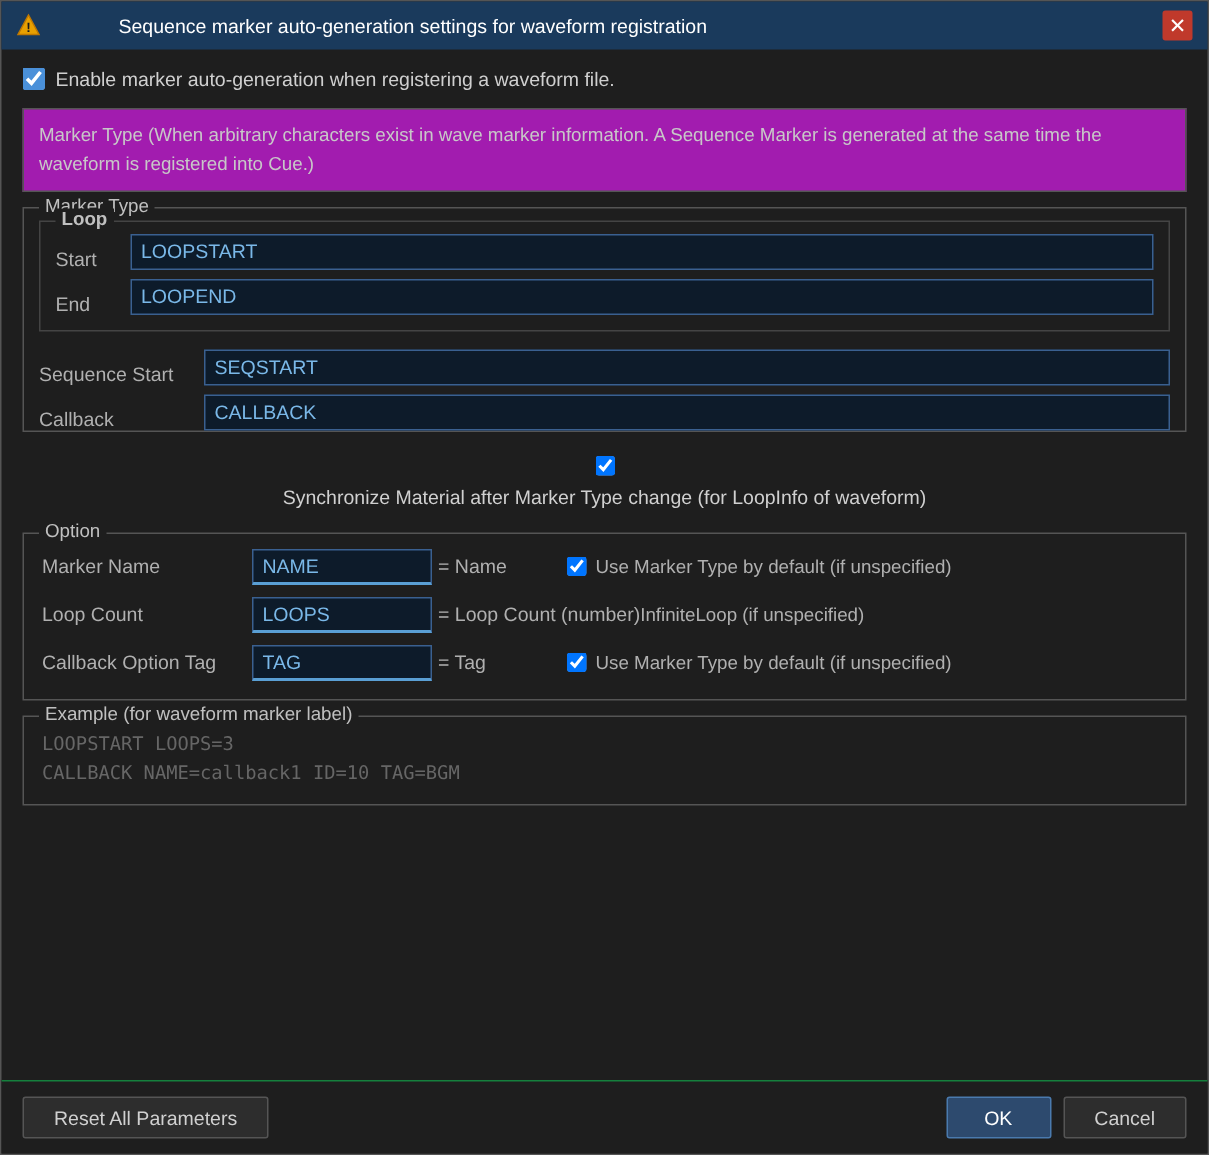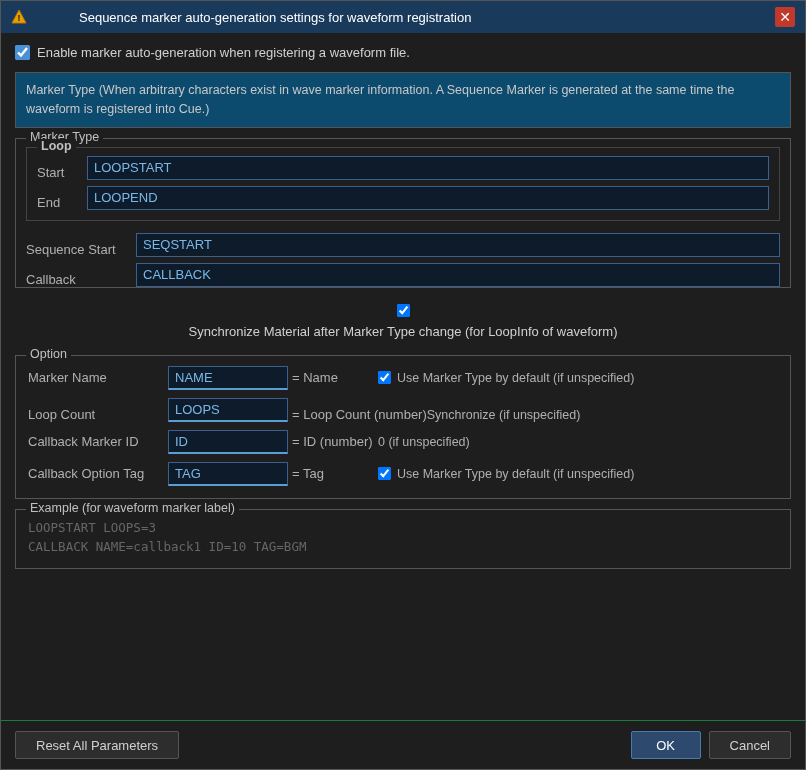--- a/index.html
+++ b/index.html
@@ -61,21 +61,21 @@
       gap: 7px;
       margin-bottom: 2px;
     }
     .checkbox-row input[type=checkbox] {
       width: 15px;
       height: 15px;
       accent-color: #4a90d9;
       cursor: pointer;
     }
     .info-box {
-      background: #0c4a6e;
+      background: #a21caf;
       border: 1px solid #555;
       padding: 8px 10px;
       color: #c8c8c8;
       font-size: 12.5px;
       line-height: 1.5;
     }
     .group-box {
       border: 1px solid #555;
       padding: 8px 10px 0 10px;
       position: relative;
@@ -301,33 +301,27 @@
       <div style="display:flex;align-items:center;margin-bottom:8px;">
         <span style="min-width:140px;color:#b0b0b0;font-size:13px;">Marker Name</span>
         <input type="text" class="option-input" value="NAME" style="">
         <span class="eq-label" style="min-width:90px;">= Name</span>
         <div class="checkbox-label-row">
           <input type="checkbox" checked="" style="">
           <span style="color:#b0b0b0;font-size:12.5px;">Use Marker Type by default (if unspecified)</span>
         </div>
       </div>
 
-      <div style="display:flex;align-items:flex-end;margin-bottom:8px;">
+      <div style="display:flex;align-items:center;margin-bottom:8px;">
         <span style="min-width:140px;color:#b0b0b0;font-size:13px;">Loop Count</span>
         <input type="text" class="option-input" value="LOOPS" style="">
         <span class="eq-label" style="min-width:90px;">= Loop Count (number)</span>
-        <span style="color:#b0b0b0;font-size:12.5px;">Synchronize (if unspecified)</span>
-      </div>
-
-      <div style="display:flex;align-items:center;margin-bottom:8px;">
-        <span style="min-width:140px;color:#b0b0b0;font-size:13px;">Callback Marker ID</span>
-        <input type="text" class="option-input" value="ID" style="">
-        <span class="eq-label" style="min-width:90px;">= ID (number)</span>
-        <span style="color:#b0b0b0;font-size:12.5px;">0 (if unspecified)</span>
-      </div>
+        <span style="color:#b0b0b0;font-size:12.5px;">InfiniteLoop (if unspecified)</span>
+      </div>
+
 
       <div style="display:flex;align-items:center;">
         <span style="min-width:140px;color:#b0b0b0;font-size:13px;">Callback Option Tag</span>
         <input type="text" class="option-input" value="TAG" style="">
         <span class="eq-label" style="min-width:90px;">= Tag</span>
         <div class="checkbox-label-row">
           <input type="checkbox" checked="" style="">
           <span style="color:#b0b0b0;font-size:12.5px;">Use Marker Type by default (if unspecified)</span>
         </div>
       </div>

